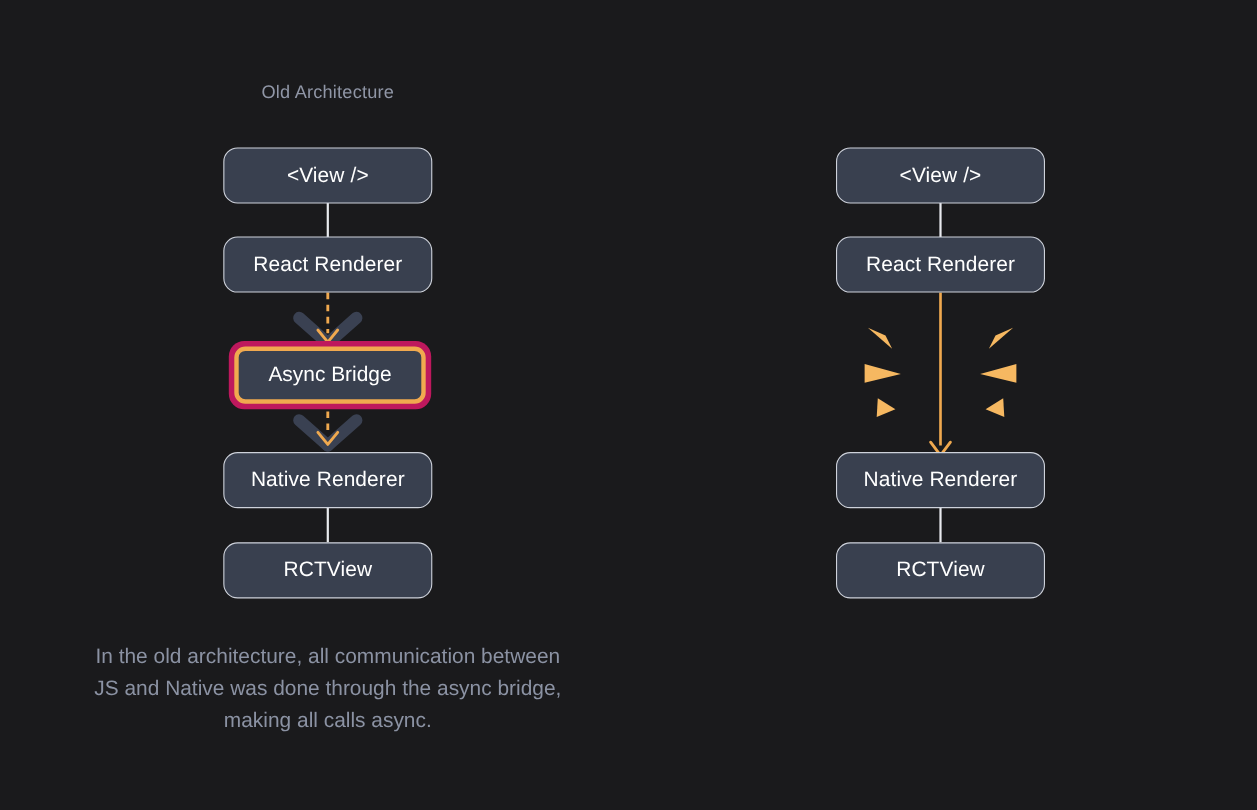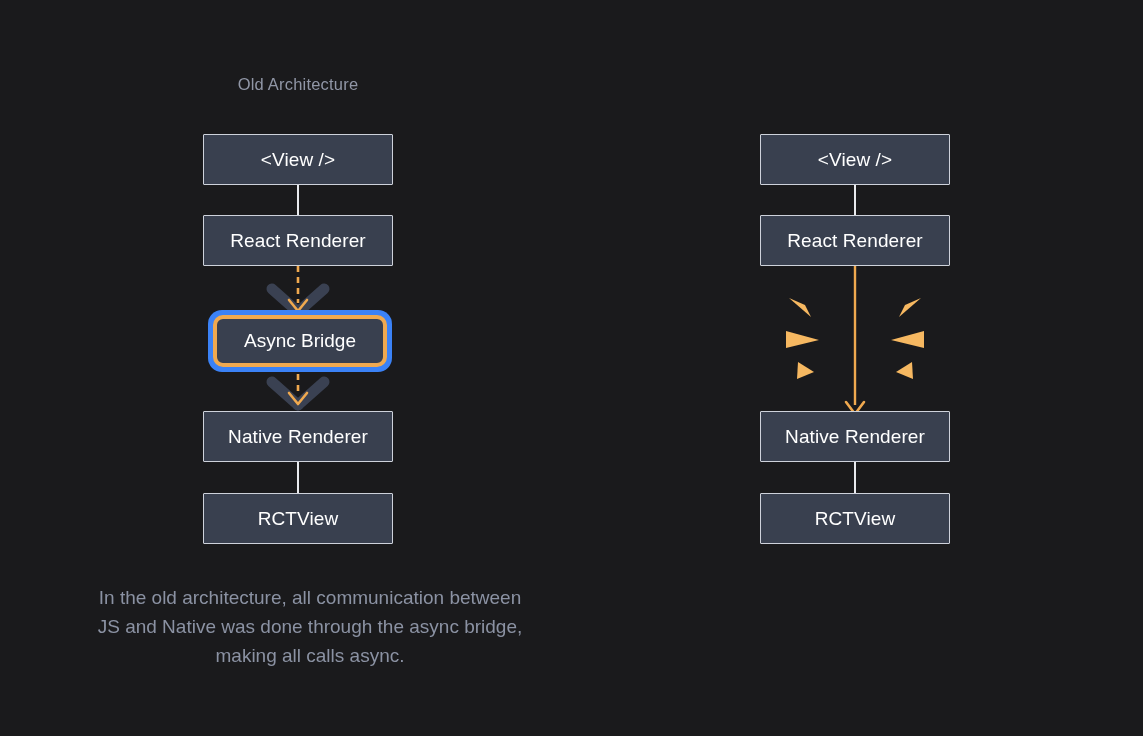--- a/index.html
+++ b/index.html
@@ -44,37 +44,37 @@
     top: 81px;
     width: 340px;
   }
 
   
   .node {
     position: absolute;
     box-sizing: border-box;
     background: #39404f;
     border: 1.6px solid #ced2db;
-    border-radius: 1px;
+    border-radius: 13px;
     color: #ffffff;
     font-size: 19px;
     font-weight: 400;
     display: flex;
     align-items: center;
     justify-content: center;
     white-space: nowrap;
     letter-spacing: 0.1px;
   }
 
   
   .node-highlight-wrap {
     position: absolute;
     box-sizing: border-box;
     border-radius: 14px;
-    background: #3b82f6;
+    background: #be185d;
     padding: 5px;
   }
   .node-highlight-wrap > .node-inner {
     box-sizing: border-box;
     width: 100%;
     height: 100%;
     background: #39404f;
     border: 4px solid #f0a94f;
     border-radius: 10px;
     color: #ffffff;
@@ -108,21 +108,20 @@
     text-align: center;
     color: #8b92a3;
     font-size: 19px;
     line-height: 29px;
     font-weight: 400;
   }
   #caption-old {
     left: 78px;
     top: 583px;
     width: 440px;
-    margin-left: 12px;
   }
   #caption-new {
     left: 624px;
     top: 583px;
     width: 440px;
   }
 </style>
 </head>
 <body>
 

